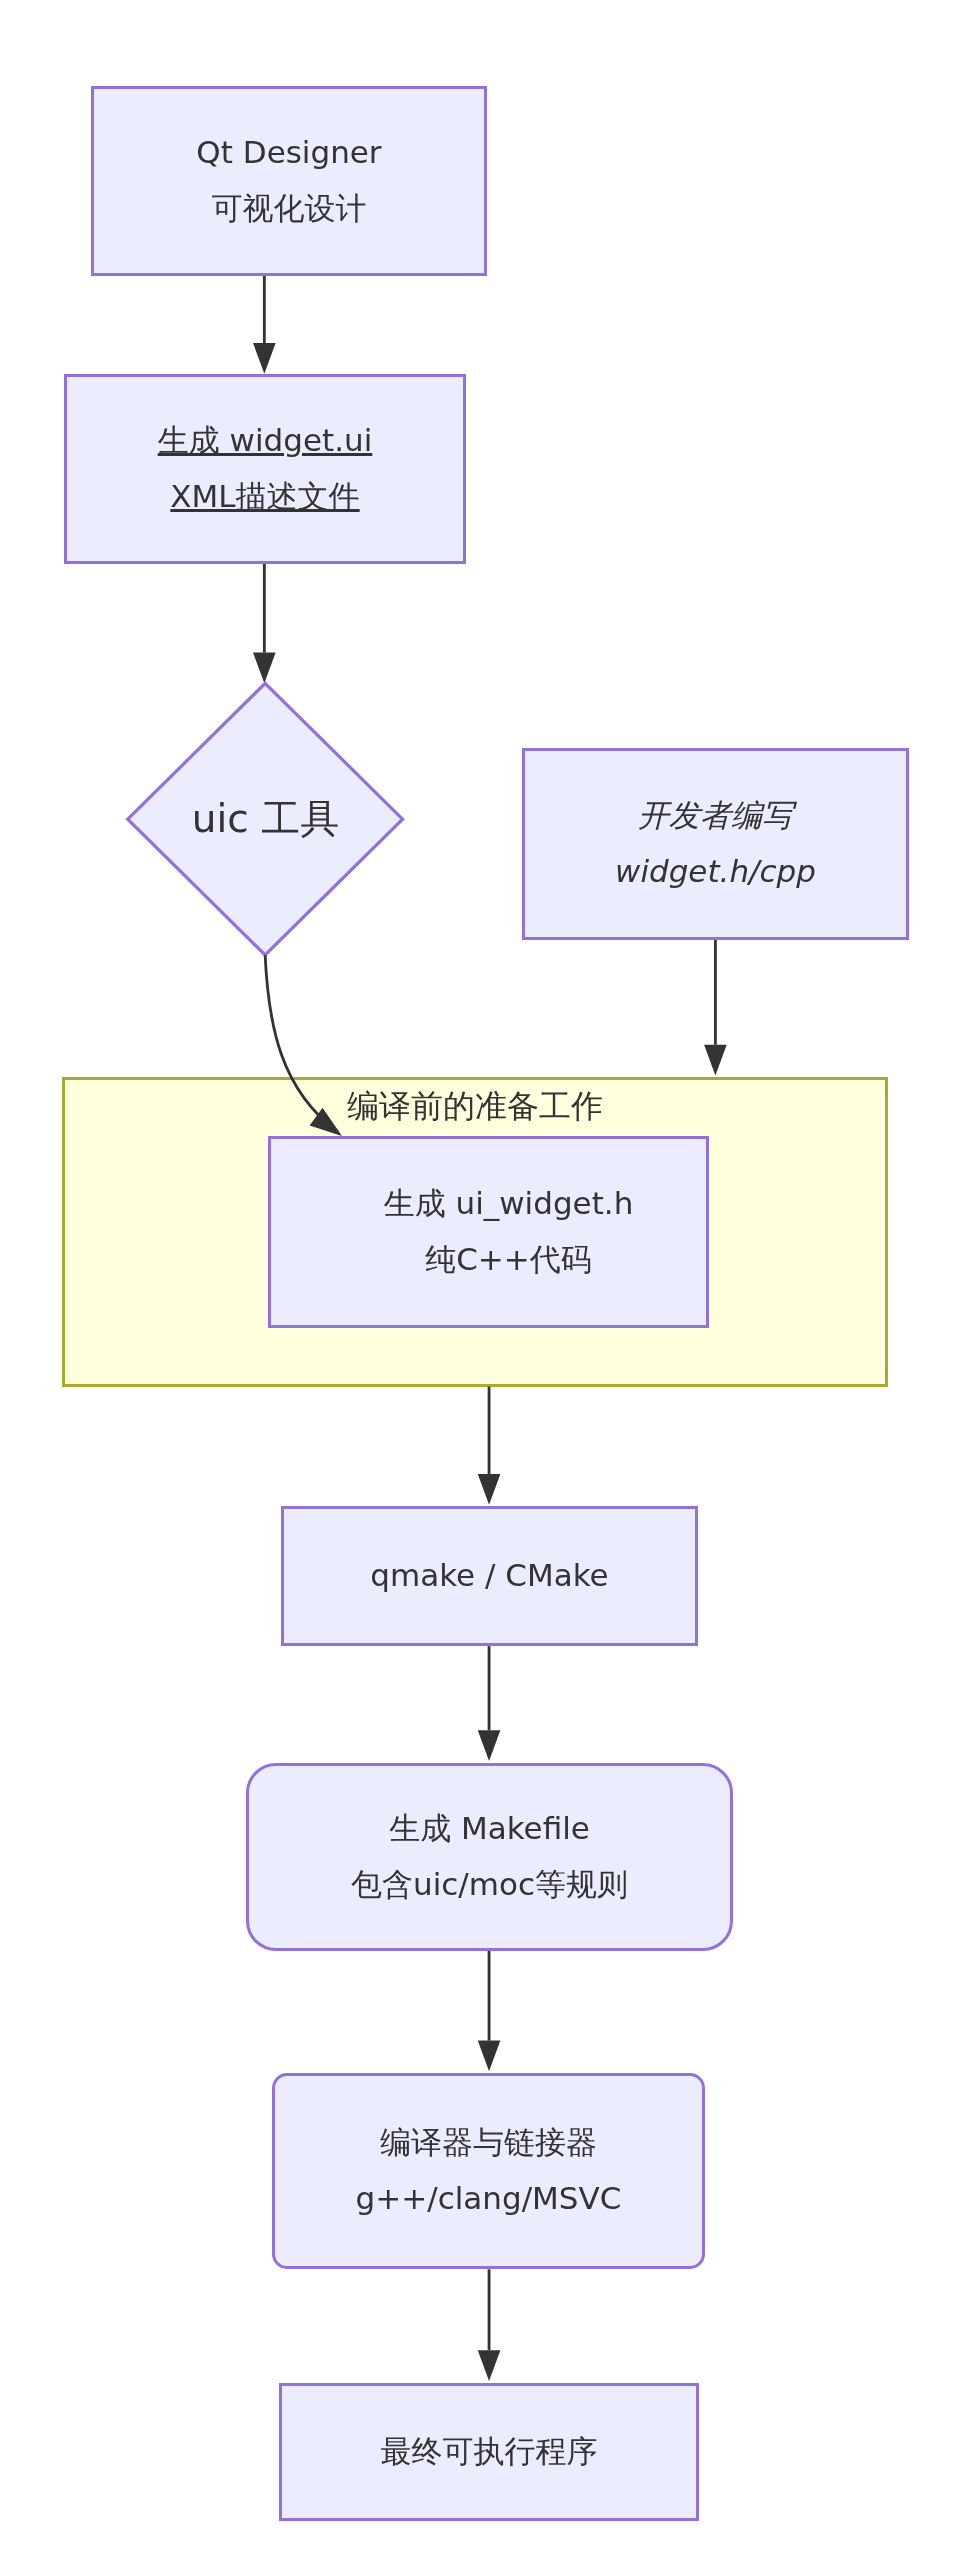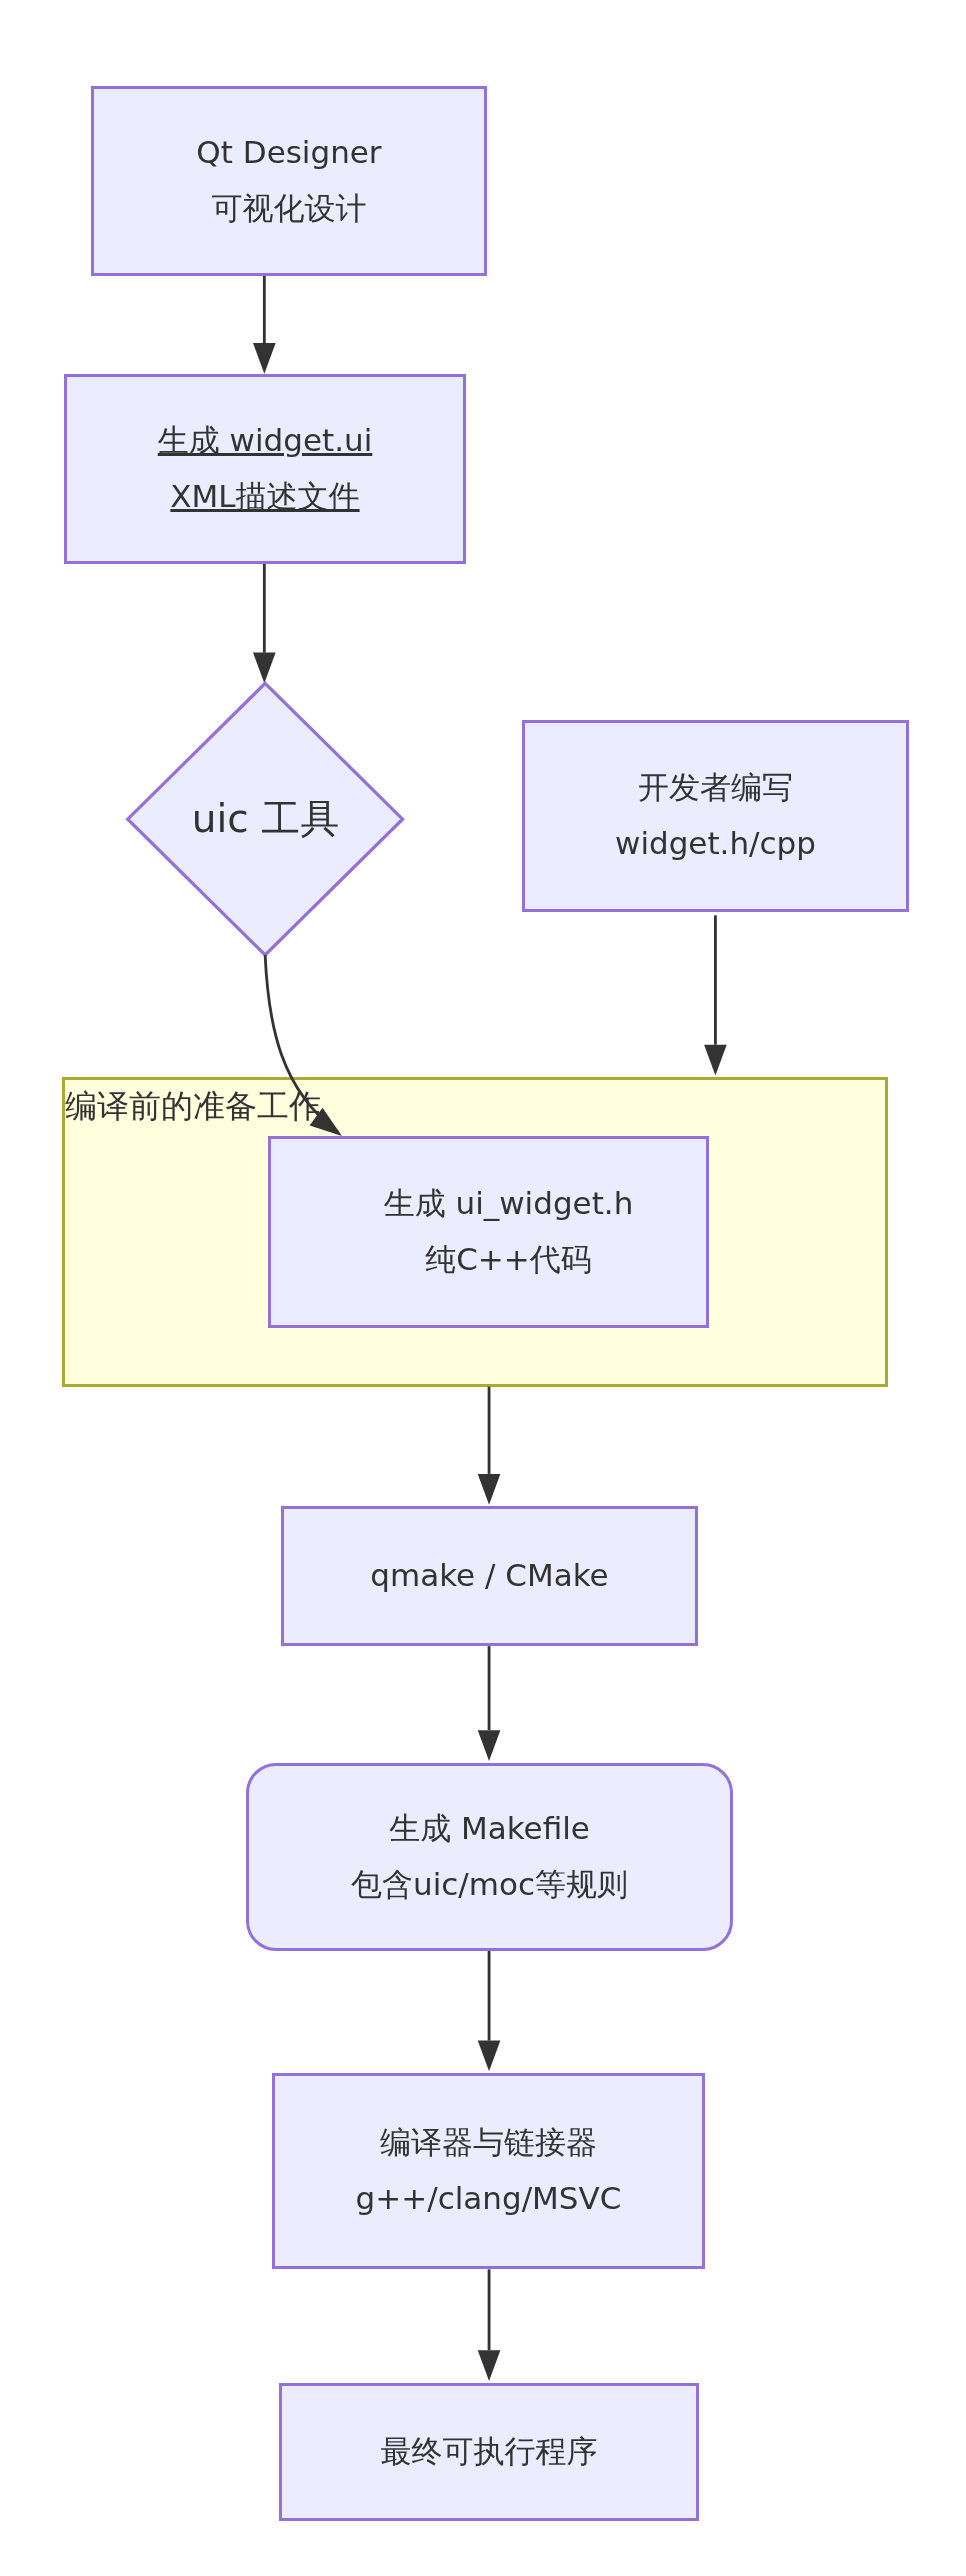--- a/index.html
+++ b/index.html
@@ -33,20 +33,21 @@
     position: absolute;
     background: var(--cluster-fill, #FFFFDE);
     border: 3.2px solid var(--cluster-border, #AAAA33);
     box-sizing: border-box;
     z-index: 1;
   }
   .cluster-title {
     position: absolute;
     left: 0; top: 6.5px;
     width: 100%;
+    text-align: center;
     font-size: 32px;
     line-height: 1.2;
     color: var(--text, #333333);
   }
   .node {
     position: absolute;
     background: var(--node-fill, #ECECFF);
     border: 3.2px solid var(--node-border, #9370DB);
     box-sizing: border-box;
     display: flex;
@@ -109,30 +110,30 @@
   </svg>
 
   <div class="node" style="left:91px; top:62px; width:396px; height:190px;margin-top:24px;">Qt Designer
 可视化设计</div>
 
   <div class="node" style="left:64px; top:374px; width:402px; height:190px;text-decoration:underline;">生成 widget.ui
 XML描述文件</div>
 
   <div class="node-label" style="left:144px; top:779px; width:243px; height:81px;">uic 工具</div>
 
-  <div class="node" style="left:522px; top:720px; width:387px; height:192px;">开发者编写
+  <div class="node" style="left:522px; top:748px; width:387px; height:192px;font-style:italic;">开发者编写
 widget.h/cpp</div>
 
   <div class="node" style="left:268px; top:1136px; width:441px; height:192px;padding-left:40px;">生成 ui_widget.h
 纯C++代码</div>
 
   <div class="node" style="left:281px; top:1506px; width:417px; height:140px;">qmake / CMake</div>
 
   <div class="node" style="left:246px; top:1763px; width:487px; height:188px;border-radius:30px;">生成 Makefile
 包含uic/moc等规则</div>
 
-  <div class="node" style="left:272px; top:2073px; width:433px; height:196px;">编译器与链接器
+  <div class="node" style="left:272px; top:2073px; width:433px; height:196px;border-radius:15px;">编译器与链接器
 g++/clang/MSVC</div>
 
   <div class="node" style="left:279px; top:2383px; width:420px; height:138px;">最终可执行程序</div>
 
 </div>
 
 
 </body></html>

